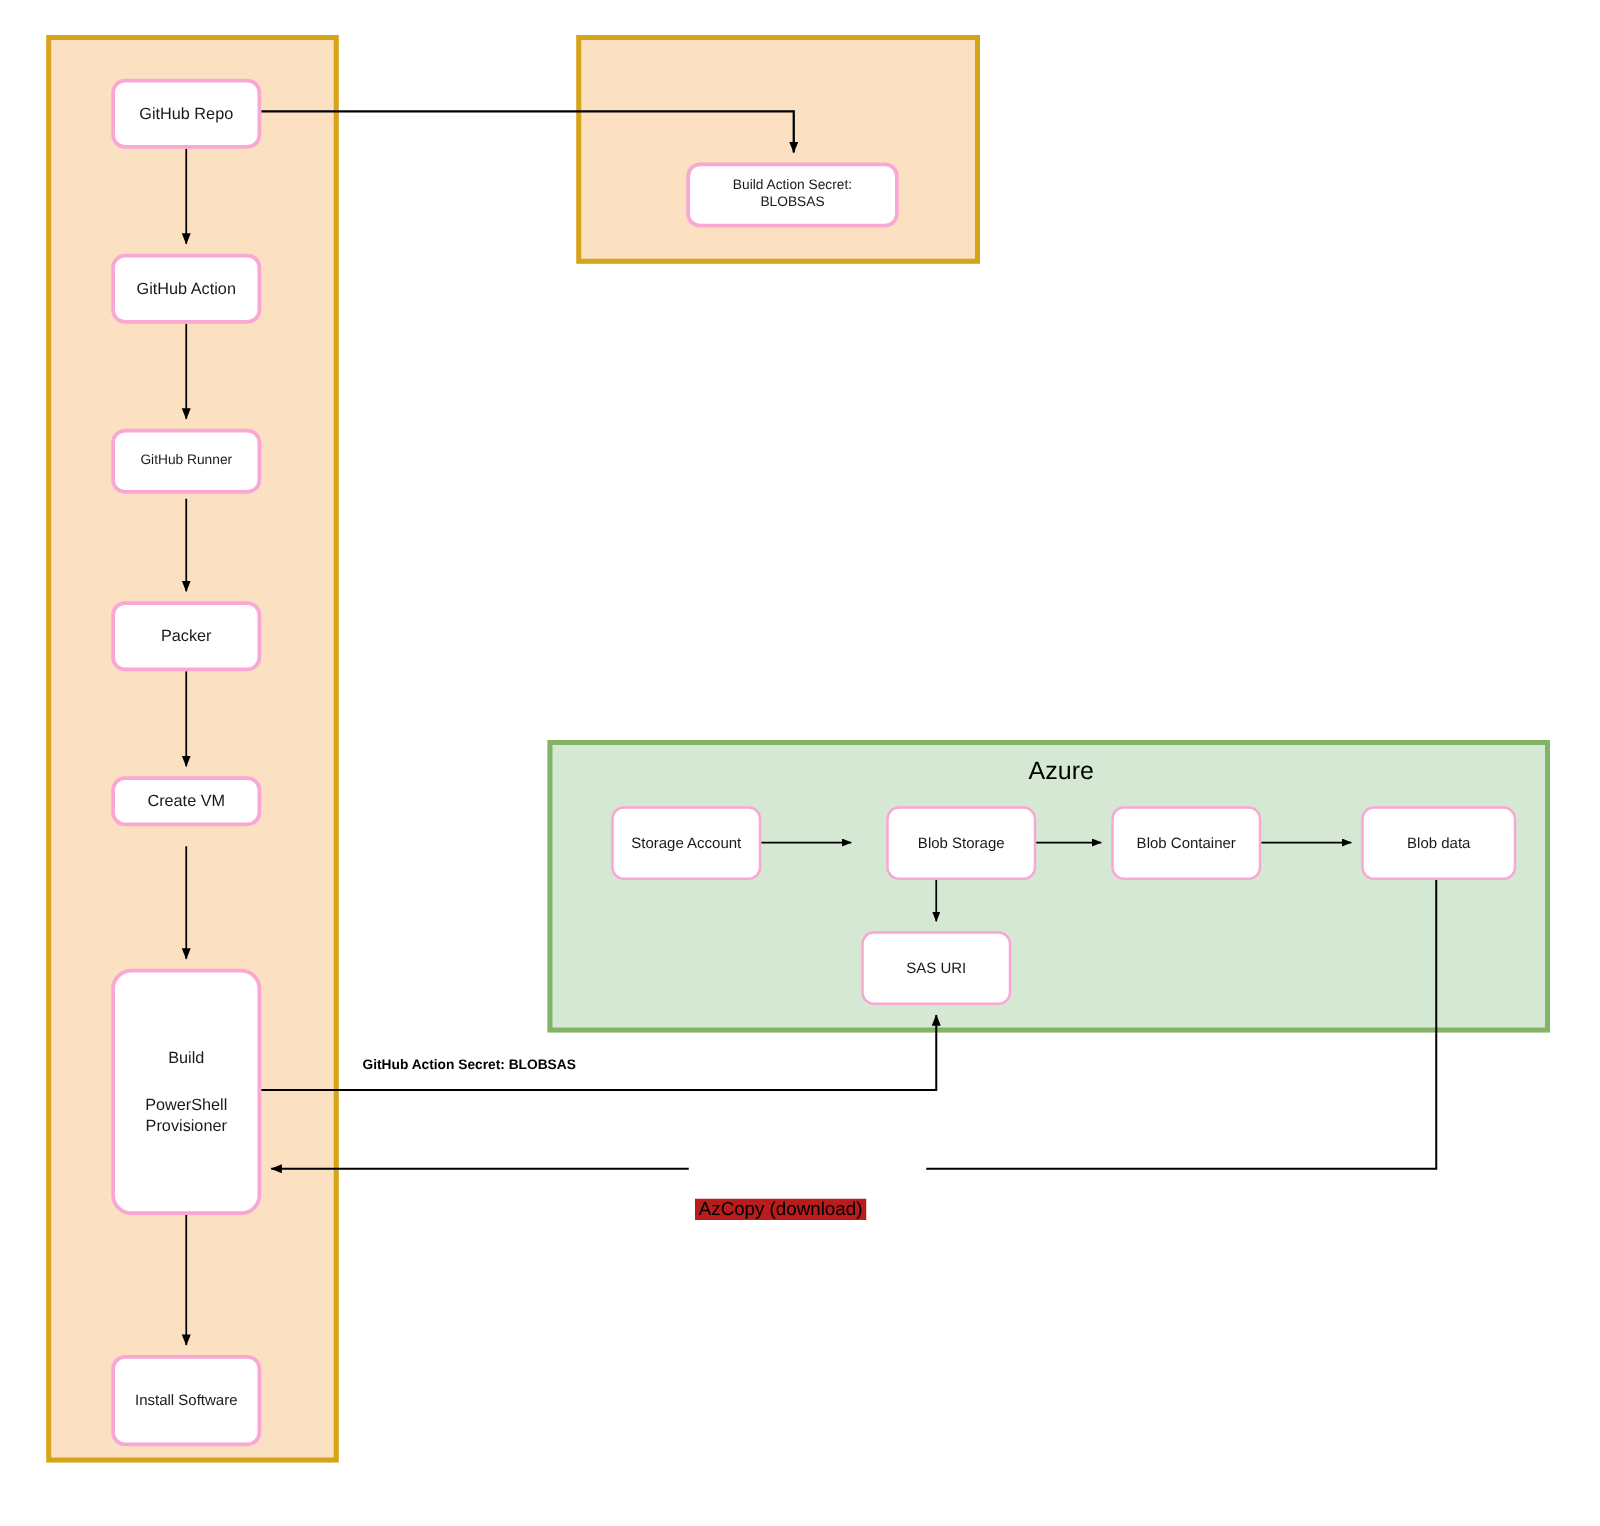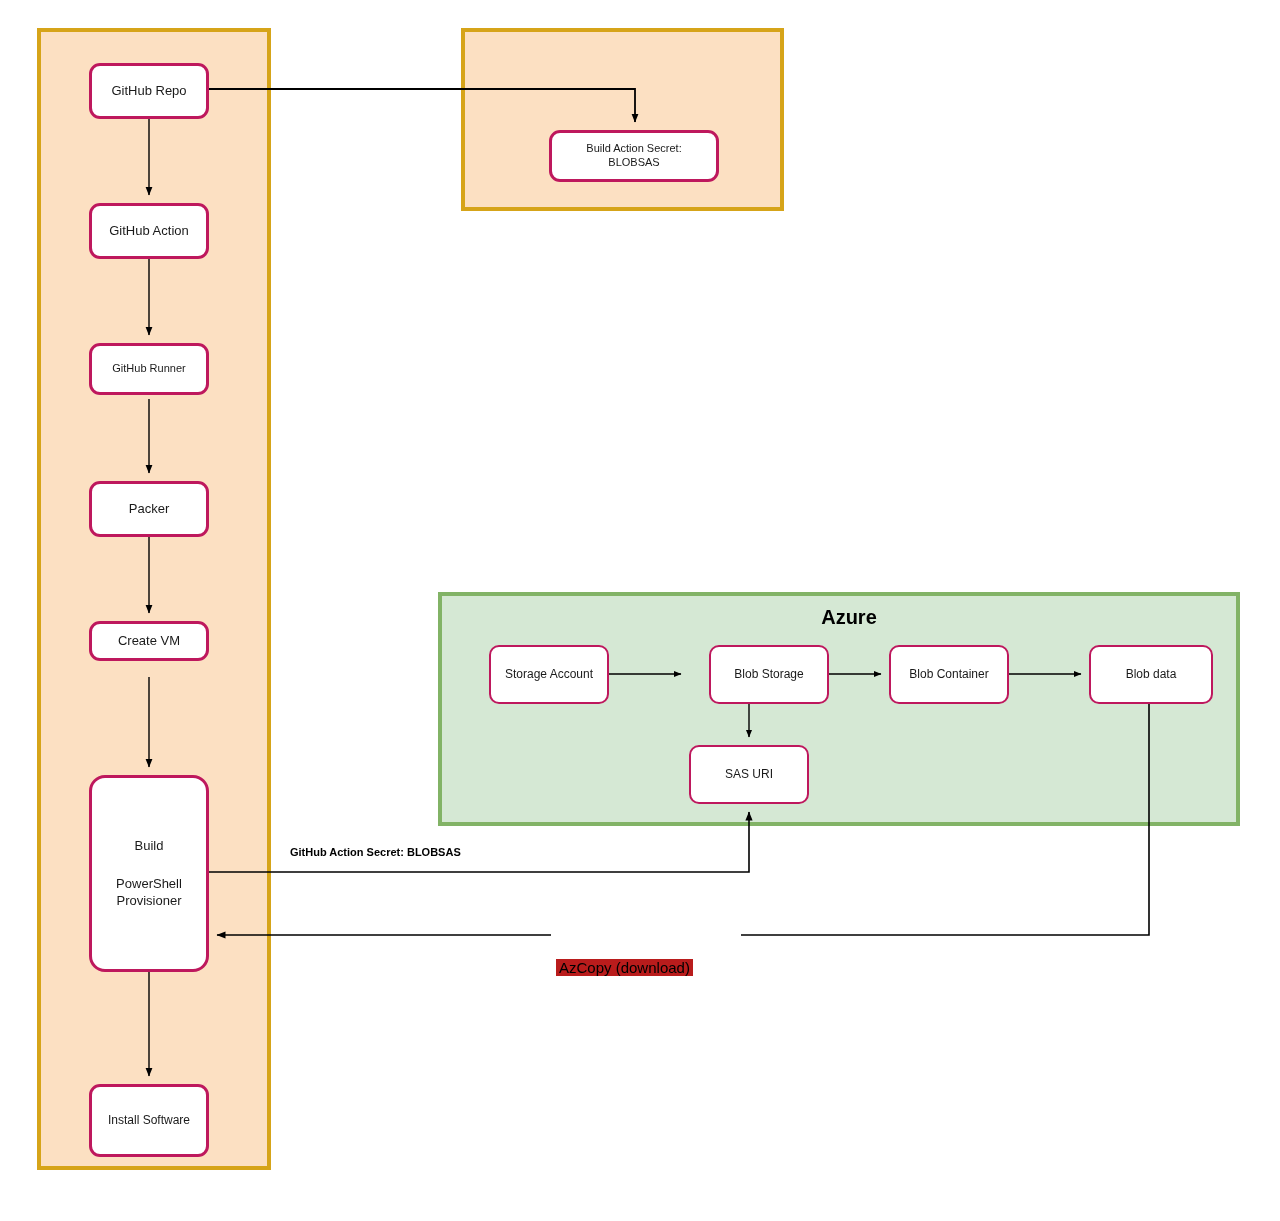--- a/index.html
+++ b/index.html
@@ -22,21 +22,21 @@
     height: 1221px;
   }
   .group-box {
     position: absolute;
     box-sizing: border-box;
   }
   .node {
     position: absolute;
     box-sizing: border-box;
     background: #ffffff;
-    border: 3px solid #be185d;
+    border: 3px solid #f9a8d4;
     border-radius: 11px;
     display: flex;
     flex-direction: column;
     align-items: center;
     justify-content: center;
     text-align: center;
     line-height: 1.25;
     color: #1a1a1a;
   }
   .node.thin {
@@ -51,21 +51,21 @@
     pointer-events: none;
   }
   .edge-label {
     position: absolute;
     white-space: nowrap;
     color: #000000;
   }
   .group-title {
     position: absolute;
     white-space: nowrap;
-    font-weight: bold;
+    font-weight: normal;
     font-size: 20px;
     text-align: center;
     color: #000000;
   }
 </style>
 </head>
 <body>
 
 <div id="canvas">
 

